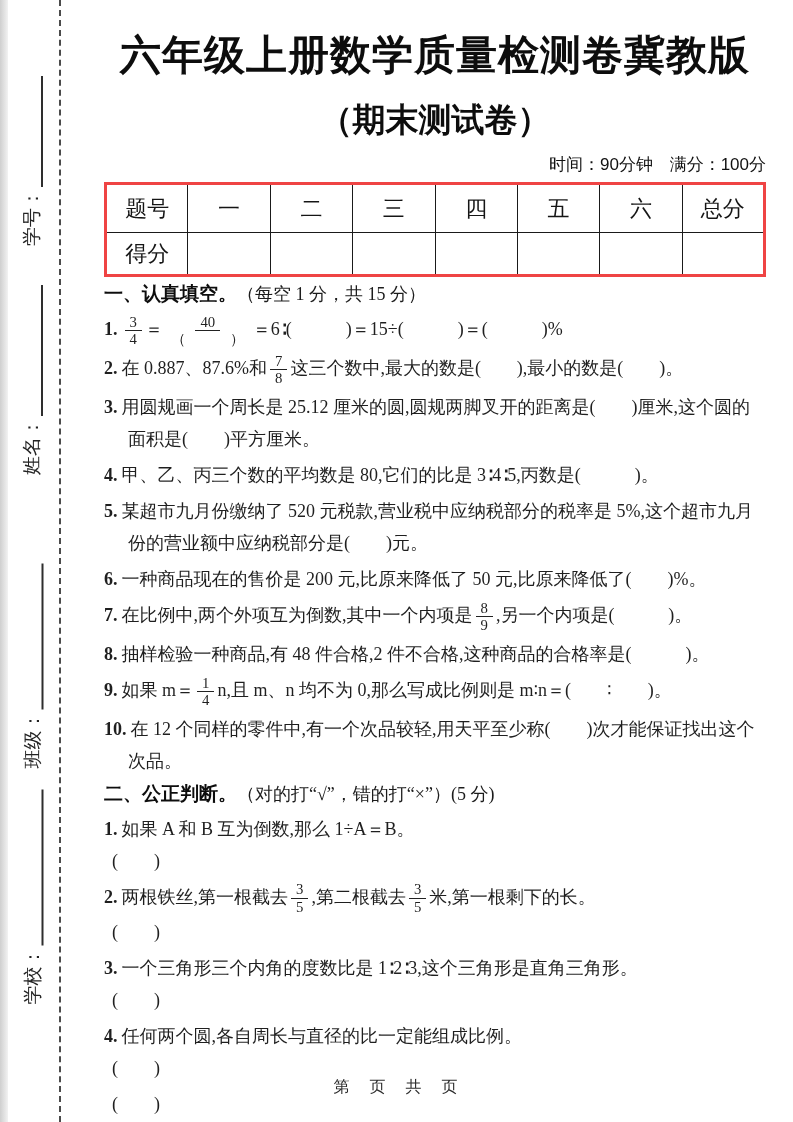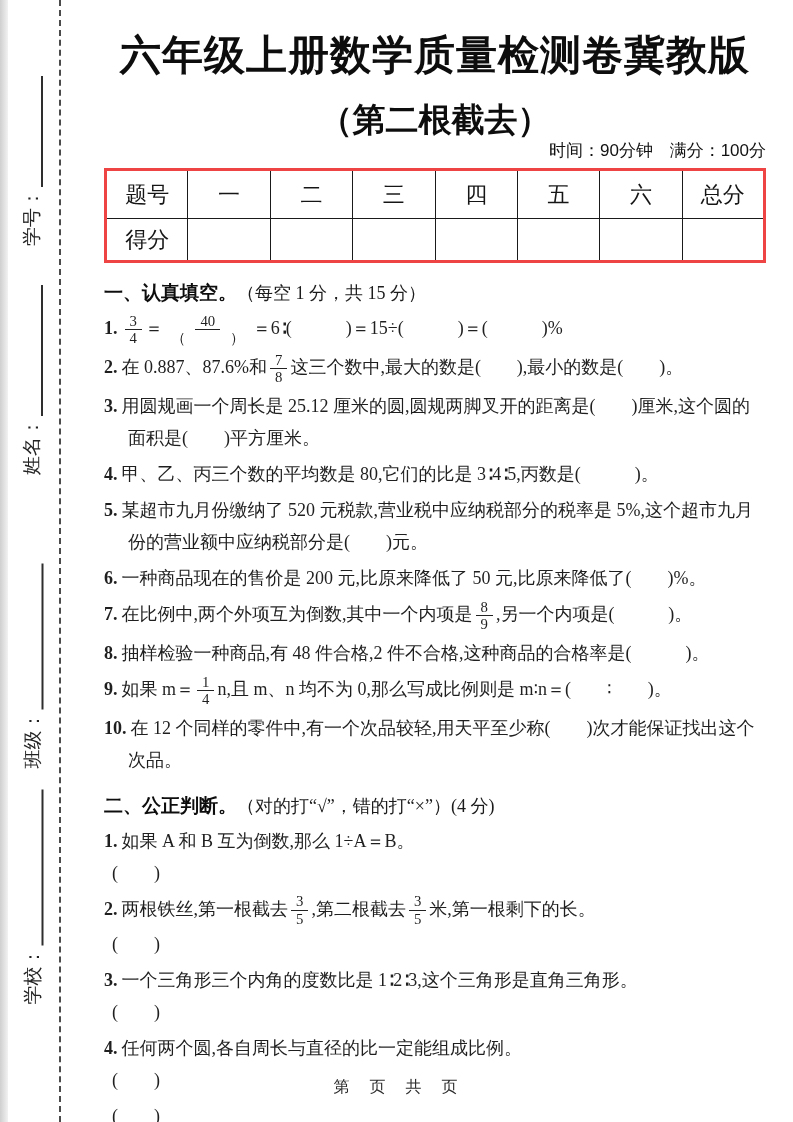--- a/index.html
+++ b/index.html
@@ -29,34 +29,34 @@
   h1.title{
     margin:30px 0 0 0;text-align:center;font-size:41px;line-height:50px;
     font-family:"Liberation Sans","DejaVu Sans",sans-serif;font-weight:bold;
     letter-spacing:1px;color:#0d0d0d;
   }
   h2.subtitle{
     margin:20px 0 0 0;text-align:center;font-size:33px;line-height:40px;
     font-family:"Liberation Sans","DejaVu Sans",sans-serif;font-weight:bold;color:#0d0d0d;
   }
   .meta{
-    text-align:right;font-size:17px;line-height:22px;
+    margin-top:14px;text-align:right;font-size:17px;line-height:22px;
     font-family:"Liberation Sans","DejaVu Sans",sans-serif;color:#111;
   }
   .meta span + span{margin-left:12px;}
   table.score-table{
     width:100%;margin-top:6px;border-collapse:collapse;
     border:3px solid #ef4444;table-layout:fixed;
   }
   table.score-table td{
     border:1px solid #1a1a1a;text-align:center;font-size:22px;color:#151515;
   }
   table.score-table tr.hdr td{height:45px;}
   table.score-table tr.scr td{height:39px;}
-  .sec-head{margin-top:15px;font-size:19px;line-height:30px;}
+  .sec-head{margin-top:2px;font-size:19px;line-height:30px;}
   .sec-title{font-family:"Liberation Sans","DejaVu Sans",sans-serif;font-weight:bold;color:#0d0d0d;}
   .sec-note{font-size:18px;color:#1c1c1c;}
   .q{
     margin-top:4px;font-size:18px;line-height:32px;color:#1f1f1f;
     padding-left:24px;text-indent:-24px;
   }
   .q .qnum{font-weight:bold;margin-right:4px;}
   .judge{display:flex;text-indent:0;padding-left:0;padding-right:24px;flex-direction:column;}
   .judge .jtext{flex:1;padding-left:24px;text-indent:-24px;}
   .judge .ans{flex:none;white-space:nowrap;margin-left:8px;}
@@ -93,21 +93,21 @@
     <div class="sfield" style="width: 215px; left: -77.5px; top: 884px;">
       <span class="slabel">学校：</span>
       <span class="sblank"></span>
     </div>
   </div>
 
 <div class="dashed-sep"></div>
 
 <div class="content">
   <h1 class="title">六年级上册数学质量检测卷冀教版</h1>
-  <h2 class="subtitle">（第二根截去）</h2>
+  <h2 class="subtitle">（期末测试卷）</h2>
   <div class="meta">
     <span>时间：90分钟</span>
     <span>满分：100分</span>
   </div>
 
   <table class="score-table">
     <tbody id="score-tbody">
         <tr class="hdr">
           <td>题号</td>
           <td>一</td>
@@ -159,21 +159,21 @@
         <div class="q"><span class="qnum">9.</span><span>如果 m＝</span><span class="frac">
             <span class="fn">1</span>
             <span class="fd">4</span>
           </span><span>n,且 m、n 均不为 0,那么写成比例则是 m∶n＝(　　∶　　)。</span></div>
         <div class="q"><span class="qnum">10.</span><span>在 12 个同样的零件中,有一个次品较轻,用天平至少称(　　)次才能保证找出这个次品。</span></div>
       </div>
   </div>
 
   <div class="section">
     <div class="sec-head">
-      <span class="sec-title">二、公正判断。</span><span class="sec-note">（对的打“√”，错的打“×”）(4 分)</span>
+      <span class="sec-title">二、公正判断。</span><span class="sec-note">（对的打“√”，错的打“×”）(5 分)</span>
     </div>
     <div id="judge-questions">
         <div class="q judge">
           <div class="jtext"><span class="qnum">1.</span><span>如果 A 和 B 互为倒数,那么 1÷A＝B。</span></div>
           <span class="ans">(　　)</span>
         </div>
         <div class="q judge">
           <div class="jtext"><span class="qnum">2.</span><span>两根铁丝,第一根截去</span><span class="frac">
               <span class="fn">3</span>
               <span class="fd">5</span>

